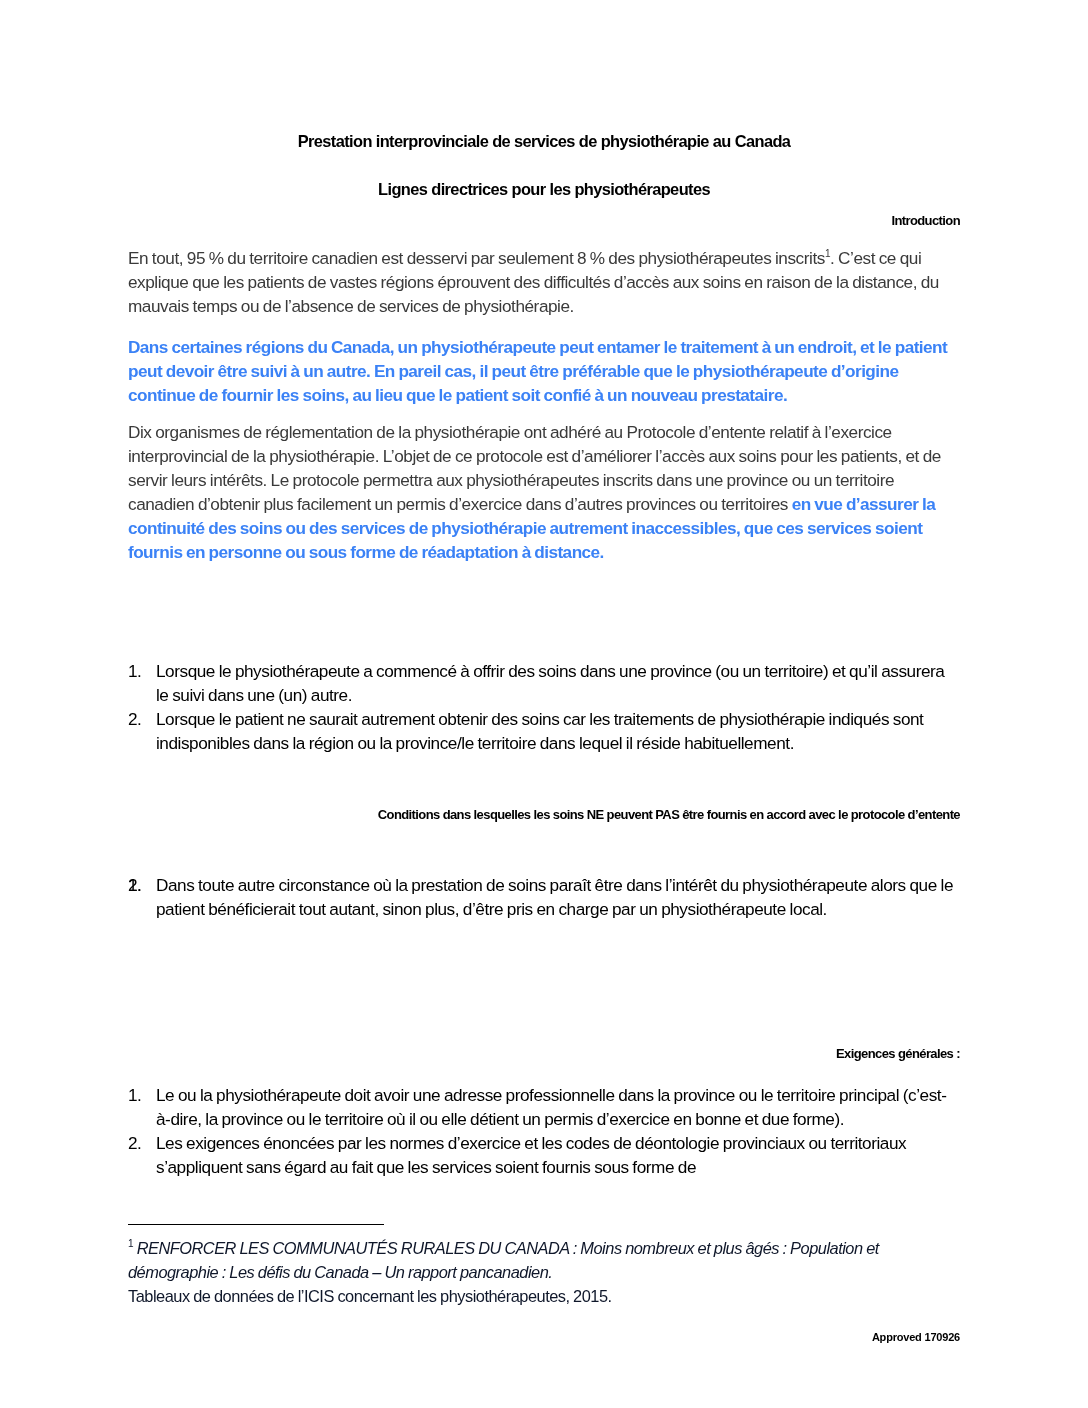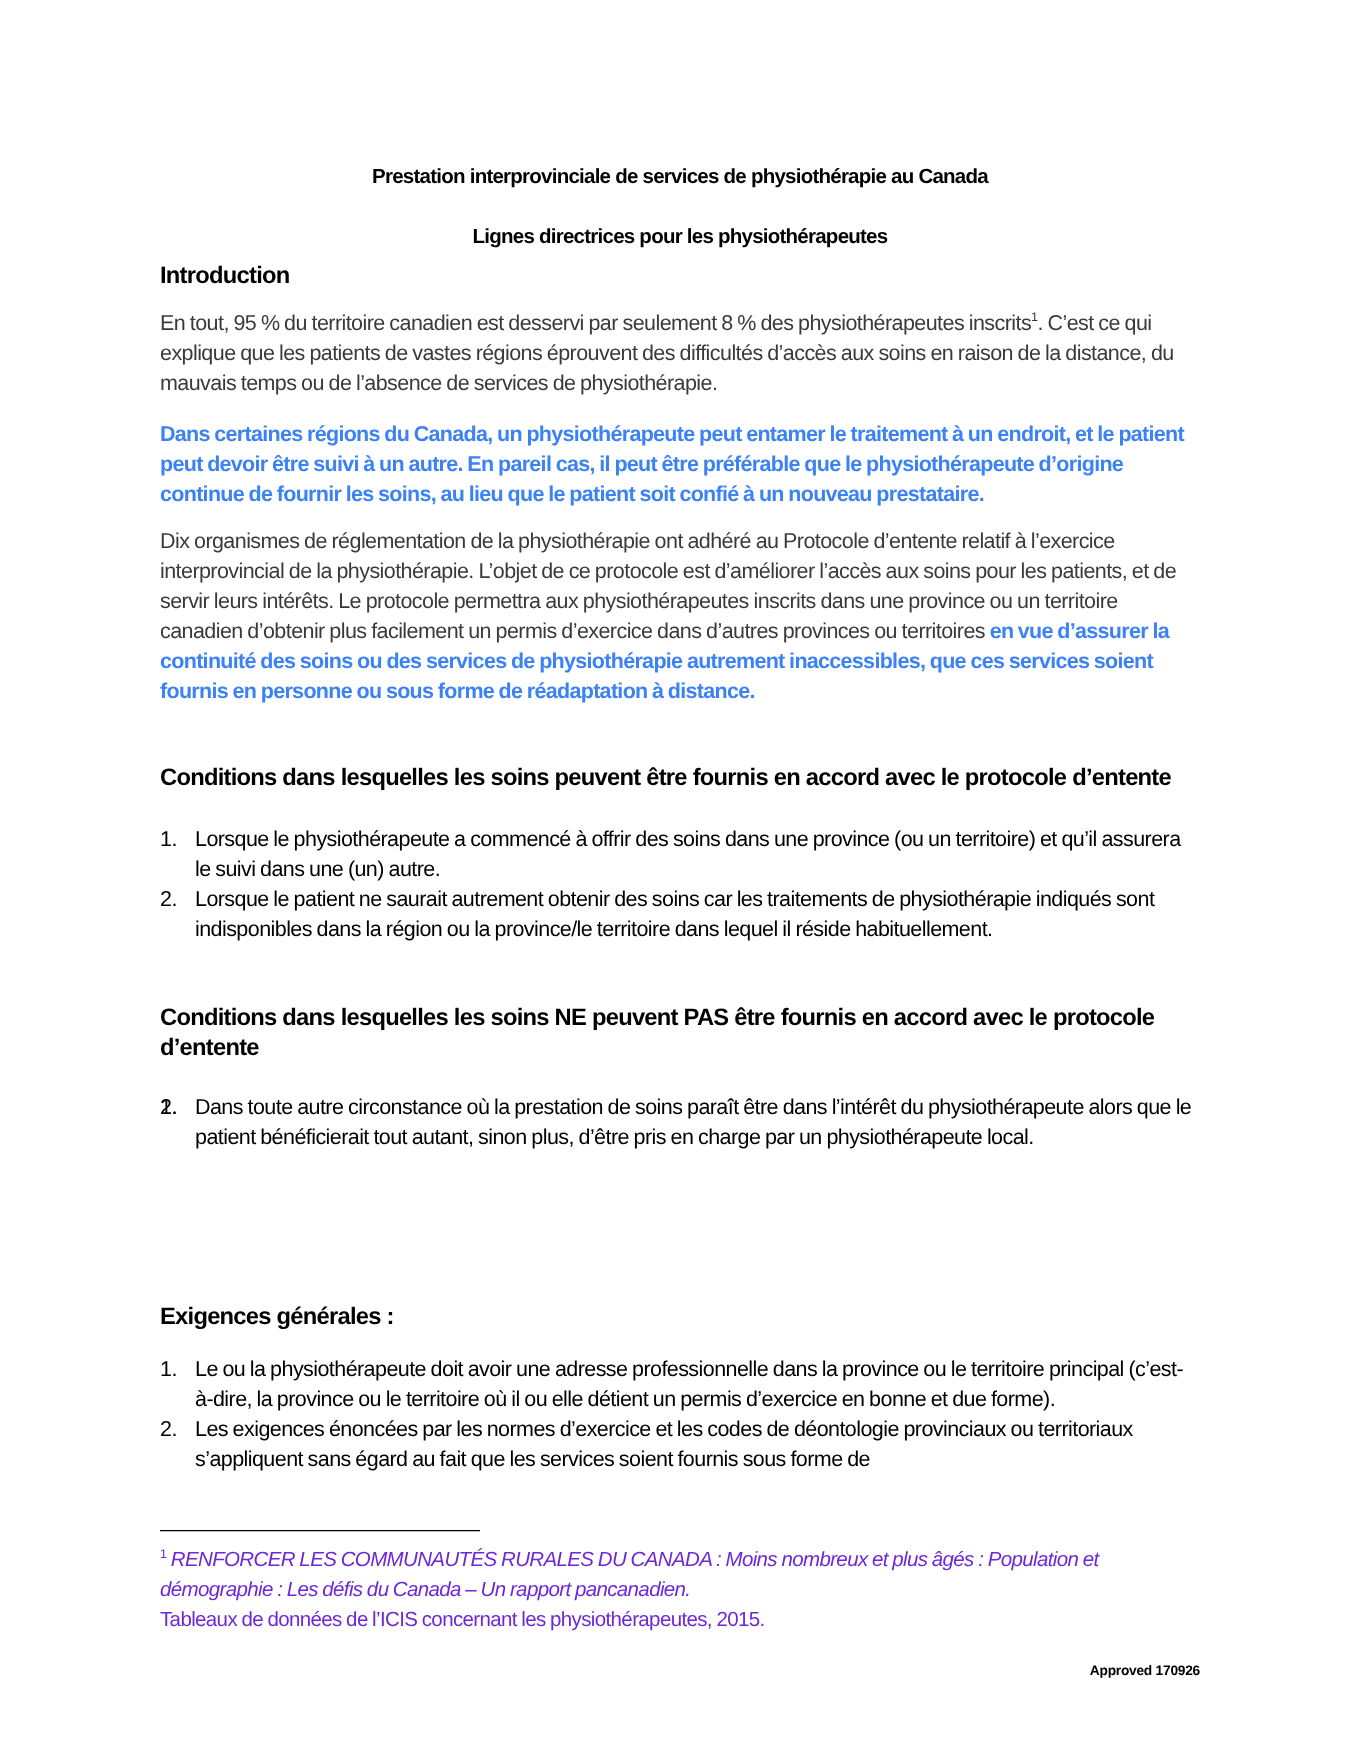--- a/index.html
+++ b/index.html
@@ -31,24 +31,25 @@
       font-size: 16.4px;
       letter-spacing: -0.6px;
       line-height: 24px;
       color: #000;
     }
     .heading {
       position: absolute;
       left: 128px;
       width: 832px;
       font-weight: bold;
-      font-size: 19px;
+      font-size: 13px;
       letter-spacing: -0.6px;
       line-height: 24px;
       color: #000;
+      text-align: right;
     }
     .para {
       position: absolute;
       left: 128px;
       width: 832px;
       font-size: 17.2px;
       line-height: 24px;
       letter-spacing: -0.45px;
       word-spacing: -0.6px;
     }
@@ -91,21 +92,21 @@
       border-top: 1px solid #000;
     }
     .footnote {
       position: absolute;
       left: 128px;
       width: 832px;
       font-size: 16.4px;
       line-height: 24px;
       letter-spacing: -0.5px;
       word-spacing: -0.5px;
-      color: #6d28d9;
+      color: #0f172a;
     }
     .footnote .ital { font-style: italic; }
     .approved {
       position: absolute;
       top: 1330px;
       right: 128px;
       font-size: 11px;
       line-height: 14px;
       color: #000;
       letter-spacing: -0.2px;
@@ -126,21 +127,20 @@
   <div class="para grey" style="top:246px;">
     <span>En tout, 95 % du territoire canadien est desservi par seulement 8 % des physiothérapeutes inscrits</span><sup>1</sup><span>. C’est ce qui explique que les patients de vastes régions éprouvent des difficultés d’accès aux soins en raison de la distance, du mauvais temps ou de l’absence de services de physiothérapie.</span>
   </div>
 
   <div class="para strong" style="top:335px;">Dans certaines régions du Canada, un physiothérapeute peut entamer le traitement à un endroit, et le patient peut devoir être suivi à un autre. En pareil cas, il peut être préférable que le physiothérapeute d’origine continue de fournir les soins, au lieu que le patient soit confié à un nouveau prestataire.</div>
 
   <div class="para grey" style="top:420px;">
     <span>Dix organismes de réglementation de la physiothérapie ont adhéré au Protocole d’entente relatif à l’exercice interprovincial de la physiothérapie. L’objet de ce protocole est d’améliorer l’accès aux soins pour les patients, et de servir leurs intérêts. Le protocole permettra aux physiothérapeutes inscrits dans une province ou un territoire canadien d’obtenir plus facilement un permis d’exercice dans d’autres provinces ou territoires </span><span class="strong">en vue d’assurer la continuité des soins ou des services de physiothérapie autrement inaccessibles, que ces services soient fournis en personne ou sous forme de réadaptation à distance.</span>
   </div>
 
-  <div class="heading" style="top:611px;">Conditions dans lesquelles les soins peuvent être fournis en accord avec le protocole d’entente</div>
   <ol class="list" style="top:659px;">
     <li>
       <span class="num">1.</span>
       <span>Lorsque le physiothérapeute a commencé à offrir des soins dans une province (ou un territoire) et qu’il assurera le suivi dans une (un) autre.</span>
     </li>
     <li>
       <span class="num">2.</span>
       <span>Lorsque le patient ne saurait autrement obtenir des soins car les traitements de physiothérapie indiqués sont indisponibles dans la région ou la province/le territoire dans lequel il réside habituellement.</span>
     </li>
   </ol>

